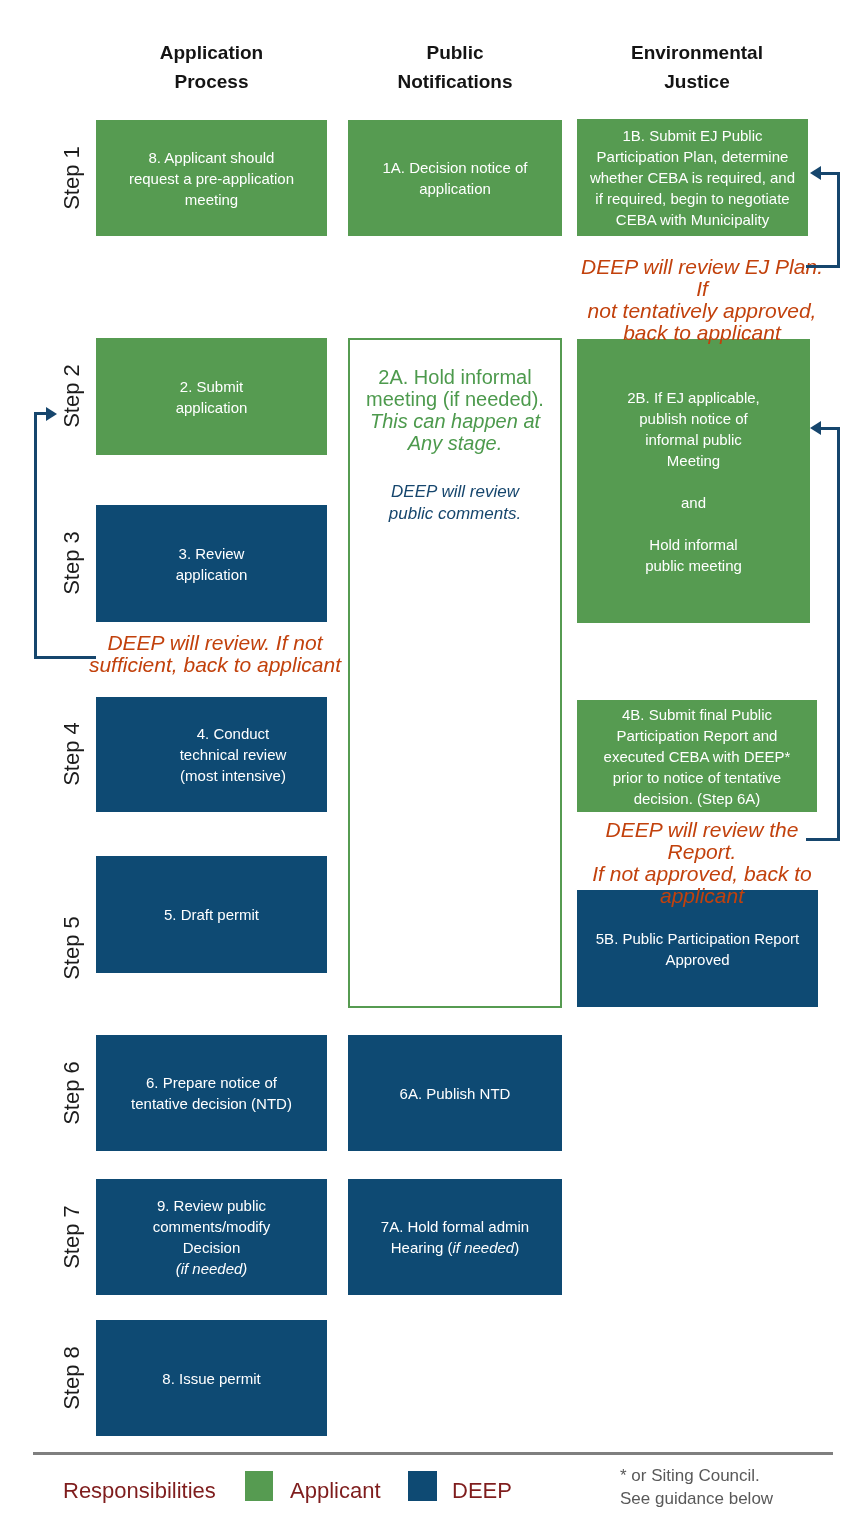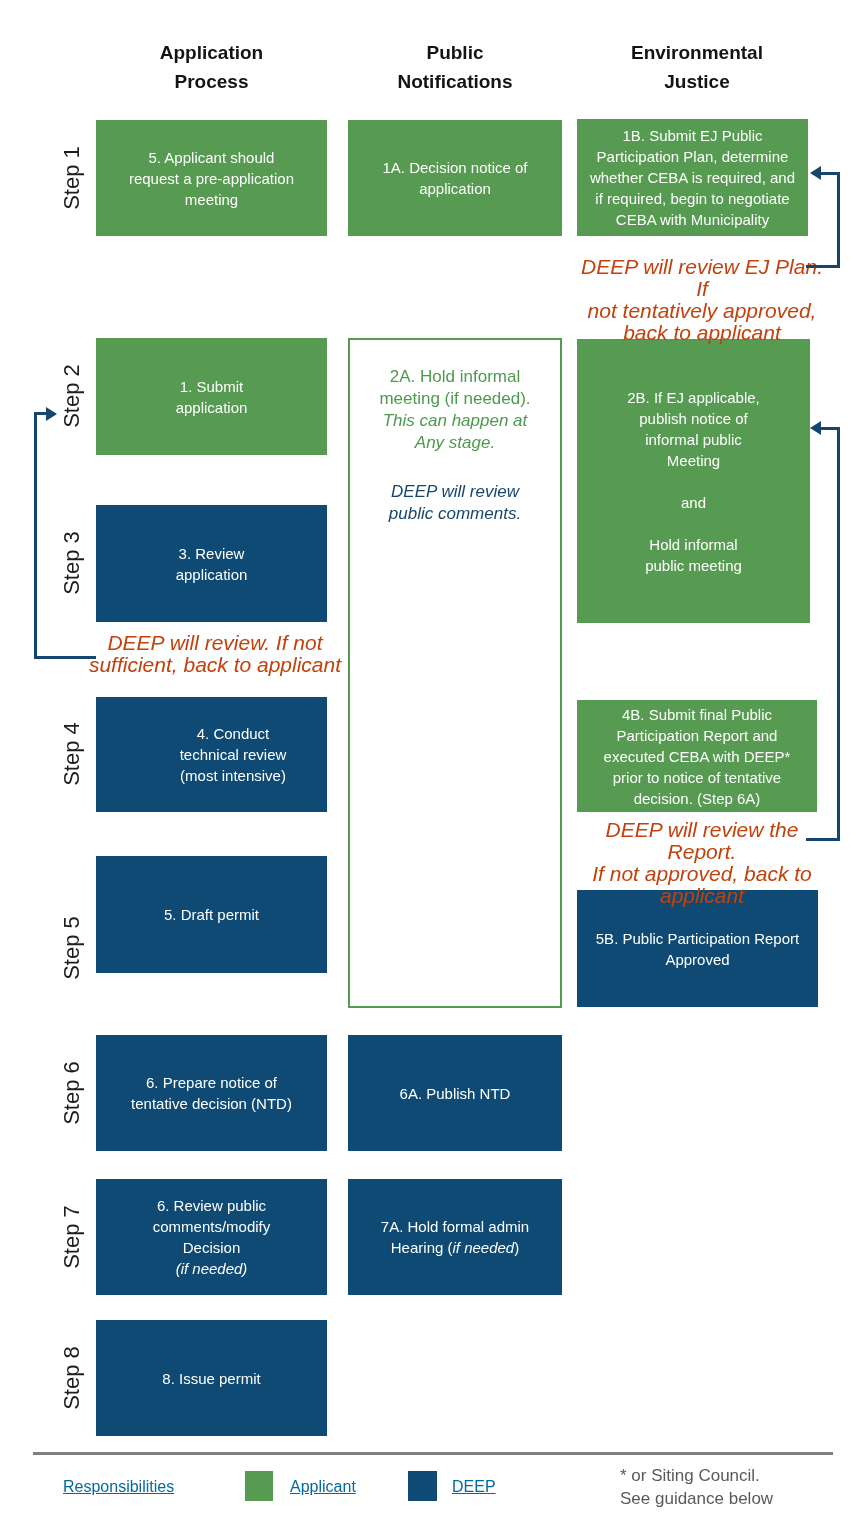--- a/index.html
+++ b/index.html
@@ -13,36 +13,36 @@
     font-size:22px;color:#1c1c1c;}
 
   .box{position:absolute;display:flex;flex-direction:column;align-items:center;justify-content:center;
     text-align:center;color:#ffffff;font-size:15px;line-height:21px;white-space:pre-line;
     padding:0 5px;box-sizing:border-box;}
   .green{background:#569b51;}
   .blue{background:#0e4a73;}
 
   .whitebox{position:absolute;background:#ffffff;border:2px solid #569b51;box-sizing:border-box;
     display:flex;flex-direction:column;align-items:center;text-align:center;padding-top:26px;}
-  .greentext{color:#4d9a4d;font-size:17px;line-height:22px;white-space:pre-line;}
+  .greentext{color:#4d9a4d;font-size:20px;line-height:22px;white-space:pre-line;}
   .it{font-style:italic;}
 
   .note{position:absolute;color:#c2410c;font-style:italic;font-size:21px;line-height:22px;
     text-align:center;white-space:pre-line;}
   .innote{color:#16466d;font-style:italic;font-size:17px;line-height:22px;
     text-align:center;white-space:pre-line;margin-top:27px;}
 
   .seg{position:absolute;background:#16466d;}
   .arr-r{position:absolute;width:0;height:0;border-top:7px solid transparent;
     border-bottom:7px solid transparent;border-left:11px solid #16466d;}
   .arr-l{position:absolute;width:0;height:0;border-top:7px solid transparent;
     border-bottom:7px solid transparent;border-right:11px solid #16466d;}
 
   .divider{position:absolute;background:#7f7f7f;height:3px;}
-  .legend-label{position:absolute;color:#0369a1;font-size:16px;text-decoration:underline;}
+  .legend-label{position:absolute;color:#7f1d1d;font-size:22px;}
   .swatch{position:absolute;}
   .footnote{position:absolute;color:#595959;font-size:17px;line-height:23px;white-space:pre-line;}
 </style>
 </head>
 <body>
 
 <div class="stage">
 
   <div class="col-header" style="left:96px;width:231px;">Application
 Process</div>
@@ -53,35 +53,35 @@
 
   <div class="step-label" style="top:163px;">Step 1</div>
   <div class="step-label" style="top:381px;">Step 2</div>
   <div class="step-label" style="top:548px;">Step 3</div>
   <div class="step-label" style="top:739px;">Step 4</div>
   <div class="step-label" style="top:933px;">Step 5</div>
   <div class="step-label" style="top:1078px;">Step 6</div>
   <div class="step-label" style="top:1222px;">Step 7</div>
   <div class="step-label" style="top:1363px;">Step 8</div>
 
-  <div class="box green" style="left:96px;top:120px;width:231px;height:116px;">5. Applicant should
+  <div class="box green" style="left:96px;top:120px;width:231px;height:116px;">8. Applicant should
 request a pre-application
 meeting</div>
-  <div class="box green" style="left:96px;top:338px;width:231px;height:117px;">1. Submit
+  <div class="box green" style="left:96px;top:338px;width:231px;height:117px;">2. Submit
 application</div>
   <div class="box blue" style="left:96px;top:505px;width:231px;height:117px;">3. Review
 application</div>
   <div class="box blue" style="left:96px;top:697px;width:231px;height:115px;padding-left:48px;">4. Conduct
 technical review
 (most intensive)</div>
   <div class="box blue" style="left:96px;top:856px;width:231px;height:117px;">5. Draft permit</div>
   <div class="box blue" style="left:96px;top:1035px;width:231px;height:116px;">6. Prepare notice of
 tentative decision (NTD)</div>
   <div class="box blue" style="left:96px;top:1179px;width:231px;height:116px;">
-    <span>6. Review public
+    <span>9. Review public
 comments/modify
 Decision</span>
     <span class="it">(if needed)</span>
   </div>
   <div class="box blue" style="left:96px;top:1320px;width:231px;height:116px;">8. Issue permit</div>
 
   <div class="box green" style="left:348px;top:120px;width:214px;height:116px;">1A. Decision notice of
 application</div>
 
   <div class="whitebox" style="left:348px;top:338px;width:214px;height:670px;">

